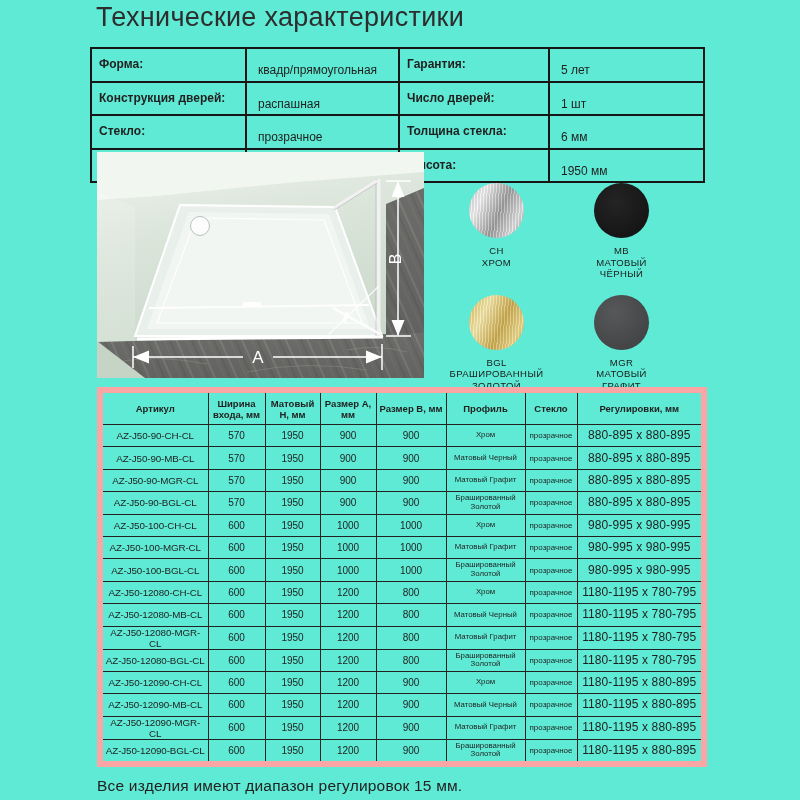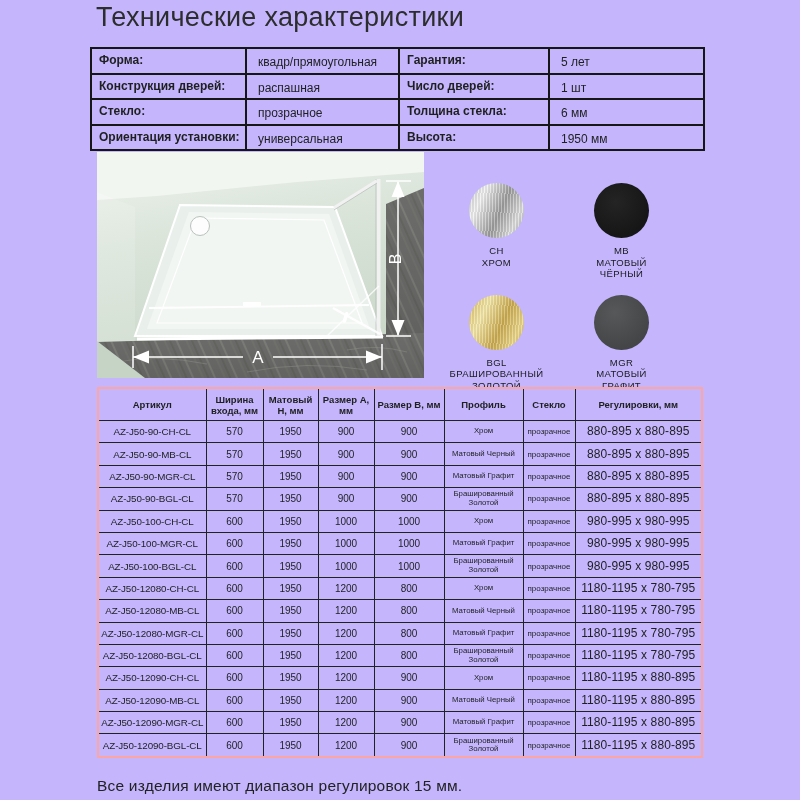--- a/index.html
+++ b/index.html
@@ -1,35 +1,35 @@
 <!DOCTYPE html>
 <html><head>
 <meta charset="utf-8">
 <style>
   html,body{margin:0;padding:0;background:#fff;}
   #page{
-    position:relative;width:800px;height:800px;background:#c4b5fd;overflow:hidden;
+    position:relative;width:800px;height:800px;background:#5eead4;overflow:hidden;
     font-family:"Liberation Sans","DejaVu Sans",sans-serif;color:#1f1f1f;
   }
   
   .page-title{
     position:absolute;left:96px;top:1px;font-size:27px;line-height:32px;
     font-weight:400;color:#2d2d2d;letter-spacing:.3px;
   }
   
   .spec-table{
     position:absolute;left:90px;top:47px;width:613px;
     border-collapse:collapse;table-layout:fixed;
   }
   .spec-table td{
     border:2px solid #161616;height:19.5px;font-size:12px;line-height:13px;
     vertical-align:middle;white-space:nowrap;overflow:hidden;
   }
   .spec-table td.sl{font-weight:bold;padding:0 2px 0 7px;}
-  .spec-table td.sv{font-weight:400;padding:4px 2px 0 11px;}
+  .spec-table td.sv{font-weight:400;padding:12px 2px 0 11px;}
   
   .diagram{position:absolute;left:97px;top:152px;width:327px;height:226px;}
   
   .colors-title{
     position:absolute;left:451px;top:152px;font-size:17.5px;font-weight:bold;color:#101010;
     letter-spacing:.2px;
   }
   .swatch-grid{
     position:absolute;left:437px;top:183px;width:244px;
     display:grid;grid-template-columns:119px 119px;column-gap:6px;row-gap:15px;
@@ -54,21 +54,21 @@
     letter-spacing:.4px;color:#1a1a1a;font-weight:400;
   }
   
   .main-table{
     position:absolute;left:97px;top:387px;width:604px;
     border-collapse:collapse;table-layout:fixed;
   }
   .main-table th,.main-table td{
     border:1px solid #222;vertical-align:middle;text-align:center;padding:0 2px;
   }
-  .main-table{border:2px solid #fca5a5;}
+  .main-table{border:6px solid #fca5a5;}
   .main-table th{height:31px;font-size:9.5px;line-height:11px;font-weight:bold;}
   .main-table td{height:21.4px;font-size:10px;line-height:11px;}
   .main-table td:nth-child(1){font-size:9.8px;letter-spacing:-.1px;}
   .main-table td:nth-child(6){font-size:7.8px;line-height:8.6px;}
   .main-table td:nth-child(7){font-size:8px;}
   .main-table td:nth-child(8){font-size:12px;letter-spacing:.1px;margin-top:16px;}
   .w0{width:108px}.w1{width:57px}.w2{width:55px}.w3{width:56px}
   .w4{width:70px}.w5{width:79px}.w6{width:52px}.w7{width:127px}
   
   .footer-note{

